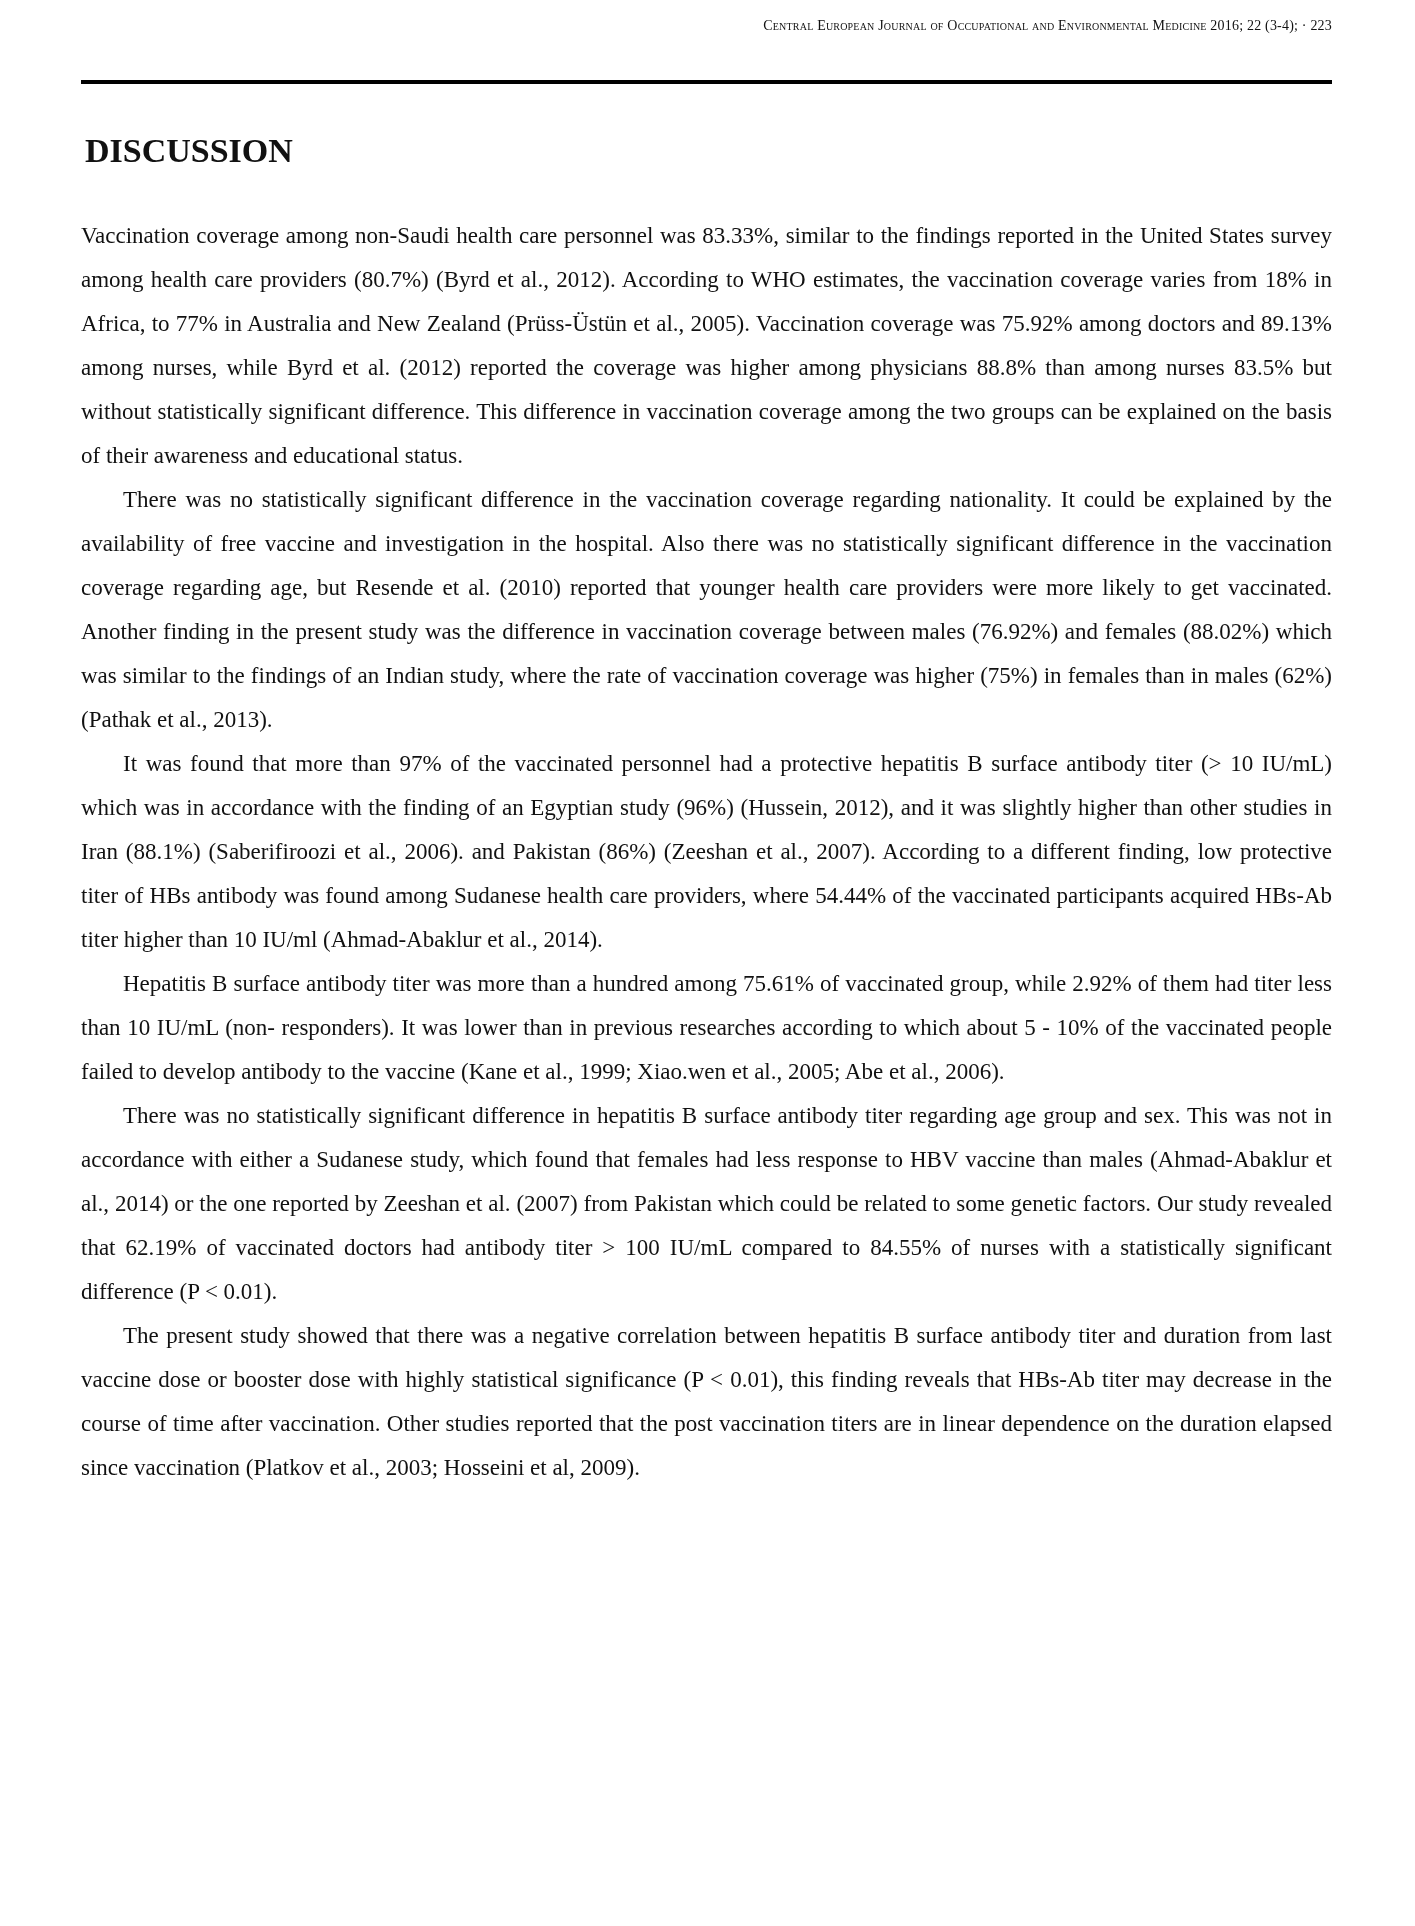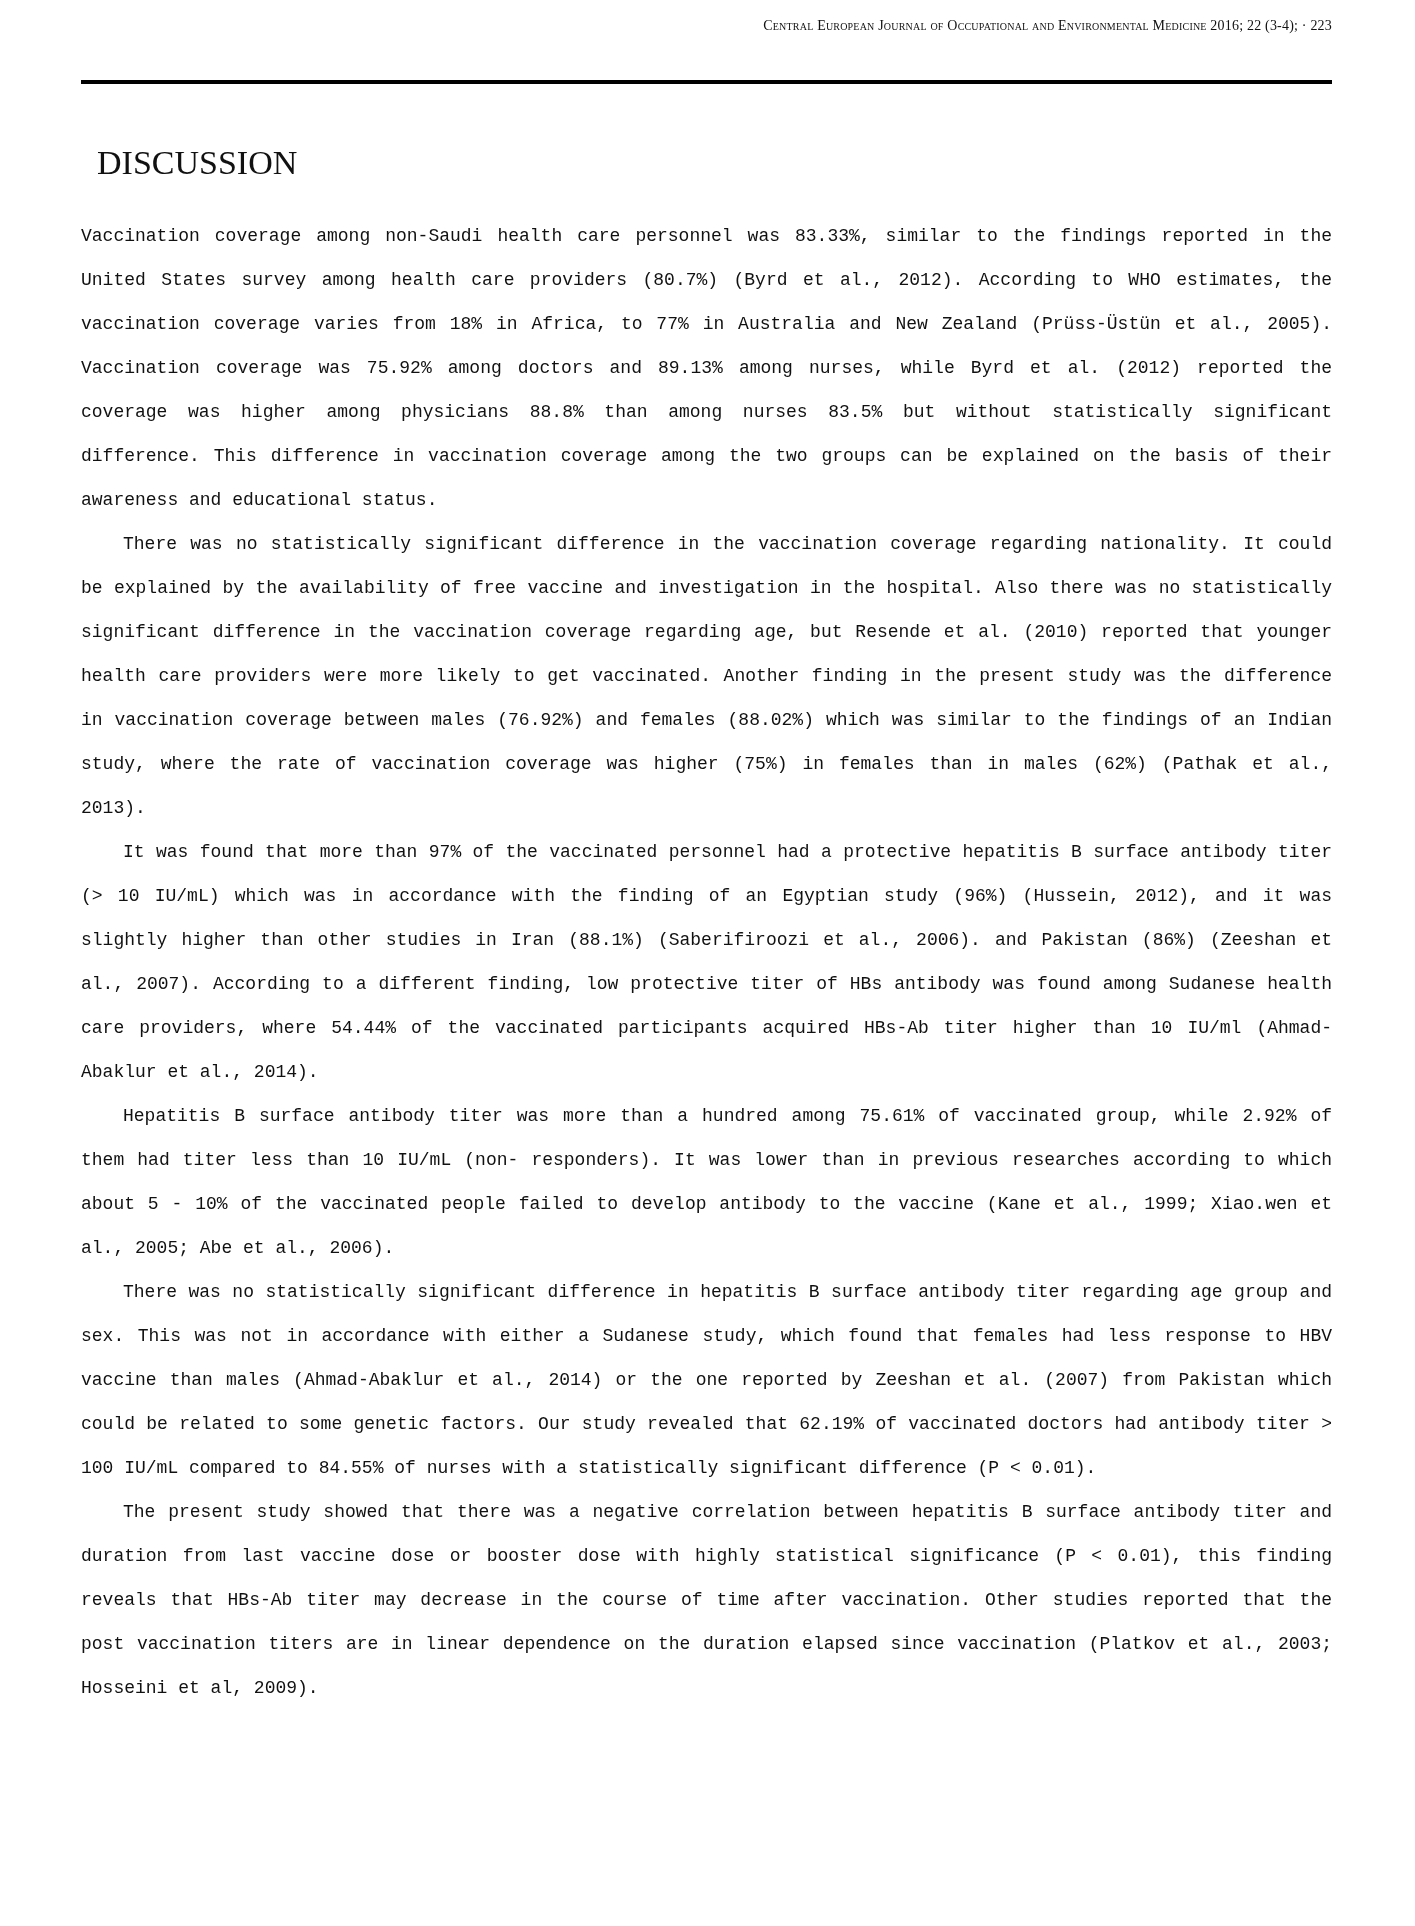--- a/index.html
+++ b/index.html
@@ -5,28 +5,28 @@
   html, body { margin: 0; padding: 0; background: #ffffff; }
   body { width: 1415px; height: 1926px; position: relative; overflow: hidden; color: #111; }
   .page { position: absolute; left: 81px; width: 1251px; top: 0; }
   .running-header {
     position: absolute; top: 18px; right: 0;
     font-family: "Liberation Serif", "DejaVu Serif", serif;
     font-size: 14px; font-variant: small-caps; letter-spacing: 0.2px; white-space: nowrap;
   }
   .header-rule { position: absolute; top: 80px; left: 0; width: 1251px; height: 4px; background: #000; }
   .section-heading {
-    position: absolute; top: 128px; left: 0; margin: 16px;
+    position: absolute; top: 128px; left: 0; margin: 4px;
     font-family: "Liberation Serif", "DejaVu Serif", serif;
-    font-weight: normal; font-size: 34px;
+    font-weight: bold; font-size: 34px;
   }
   .body-text {
     position: absolute; top: 214px; left: 0; width: 1251px;
-    font-family: Liberation Mono, monospace;
-    font-size: 18px; line-height: 44px; text-align: justify;
+    font-family: Liberation Serif, serif;
+    font-size: 23px; line-height: 44px; text-align: justify;
   }
   .body-text p { margin: 0; }
   .body-text p.indent { text-indent: 42px; }
 </style>
 </head>
 <body>
 
 <div class="page">
   <div class="running-header">Central European Journal of Occupational and Environmental Medicine 2016; 22 (3-4); · 223</div>
   <div class="header-rule"></div>

